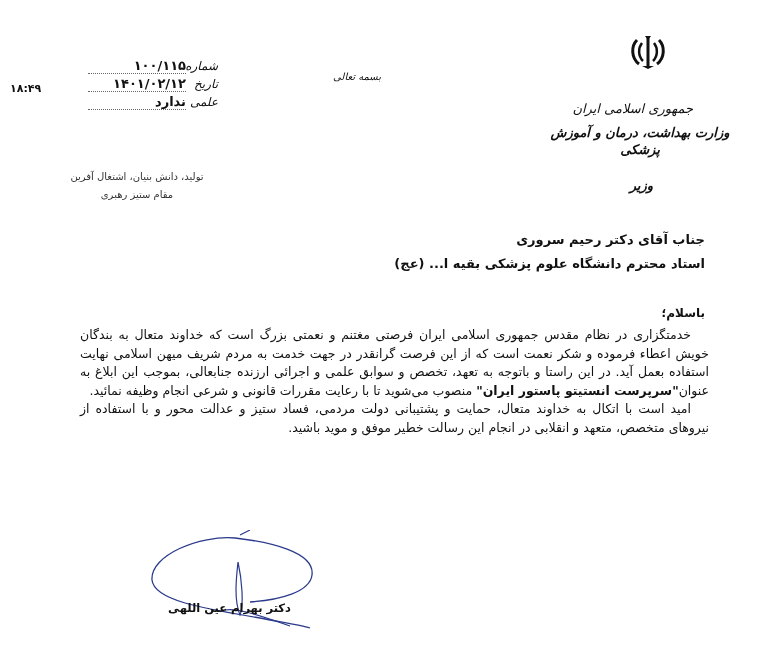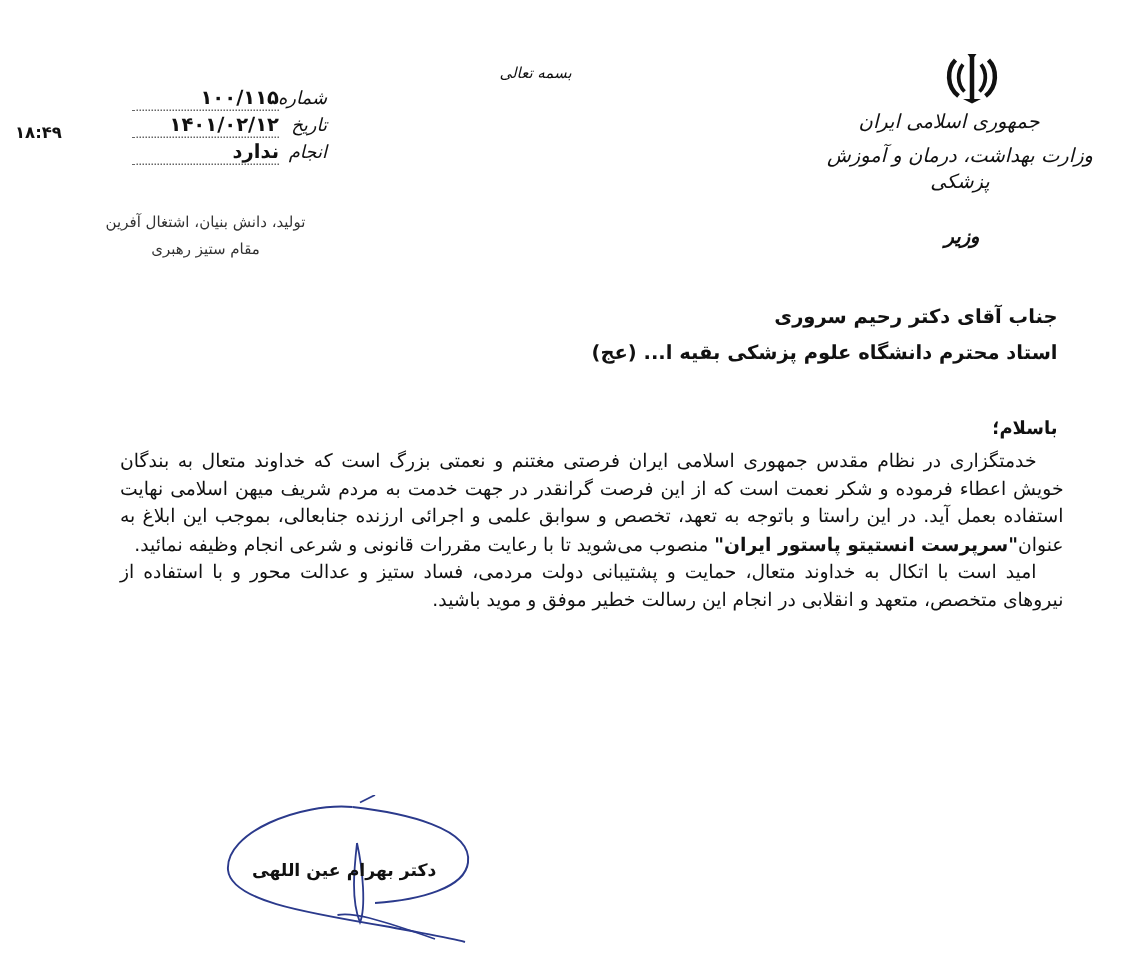--- a/index.html
+++ b/index.html
@@ -1,26 +1,26 @@
 <!DOCTYPE html>
 <html><head>
 <meta charset="utf-8">
 <style>
   html, body { margin: 0; padding: 0; background: #ffffff; }
   body {
     width: 765px; height: 649px; position: relative; overflow: hidden;
     font-family: "DejaVu Sans", "Liberation Sans", sans-serif; color: #111;
   }
   .abs { position: absolute; }
-  .rtl { direction: rtl; unicode-bidi: isolate; }
+  .rtl { direction: rtl; unicode-bidi: isolate; margin-top: 28px; }
 
   
   #emblem { left: 628px; top: 34px; width: 40px; height: 36px; }
   #republic { right: 72px; top: 73px; font-family: "DejaVu Serif", serif; font-style: italic; font-size: 13px; }
-  #ministry { right: 30px; top: 96px; font-family: "DejaVu Serif", serif; font-style: italic; font-size: 13px; line-height: 17px; width: 190px; text-align: center; }
+  #ministry { right: 30px; top: 96px; font-family: "DejaVu Serif", serif; font-style: italic; font-size: 13px; line-height: 17px; width: 190px; text-align: center; font-weight: bold; }
   #minister { right: 112px; top: 150px; font-family: "DejaVu Serif", serif; font-style: italic; font-weight: bold; font-size: 13px; }
 
   
   #basmala { left: 333px; top: 43px; font-family: "DejaVu Serif", serif; font-style: italic; font-size: 10px; }
 
   
   #meta { left: 88px; top: 58px; width: 130px; }
   .meta-row { display: flex; direction: rtl; align-items: baseline; height: 18px; }
   .meta-label { font-family: "DejaVu Serif", serif; font-style: italic; font-weight: normal; font-size: 12px; width: 32px; text-align: right; }
   .meta-value { flex: 1; border-bottom: 1px dotted #666; text-align: right; font-weight: bold; font-size: 13px; font-family: "DejaVu Sans", sans-serif; line-height: 15px; }
@@ -61,21 +61,21 @@
 <div id="meta" class="abs">
   <div class="meta-row">
     <span class="meta-label">شماره</span>
     <span class="meta-value">۱۰۰/۱۱۵</span>
   </div>
   <div class="meta-row">
     <span class="meta-label">تاریخ</span>
     <span class="meta-value">۱۴۰۱/۰۲/۱۲</span>
   </div>
   <div class="meta-row">
-    <span class="meta-label">انجام</span>
+    <span class="meta-label">علمی</span>
     <span class="meta-value">ندارد</span>
   </div>
 </div>
 <div id="time" class="abs">۱۸:۴۹</div>
 
 <div id="slogan" class="abs rtl">
   <div>تولید، دانش بنیان، اشتغال آفرین</div>
   <div>مقام ستیز رهبری</div>
 </div>
 

